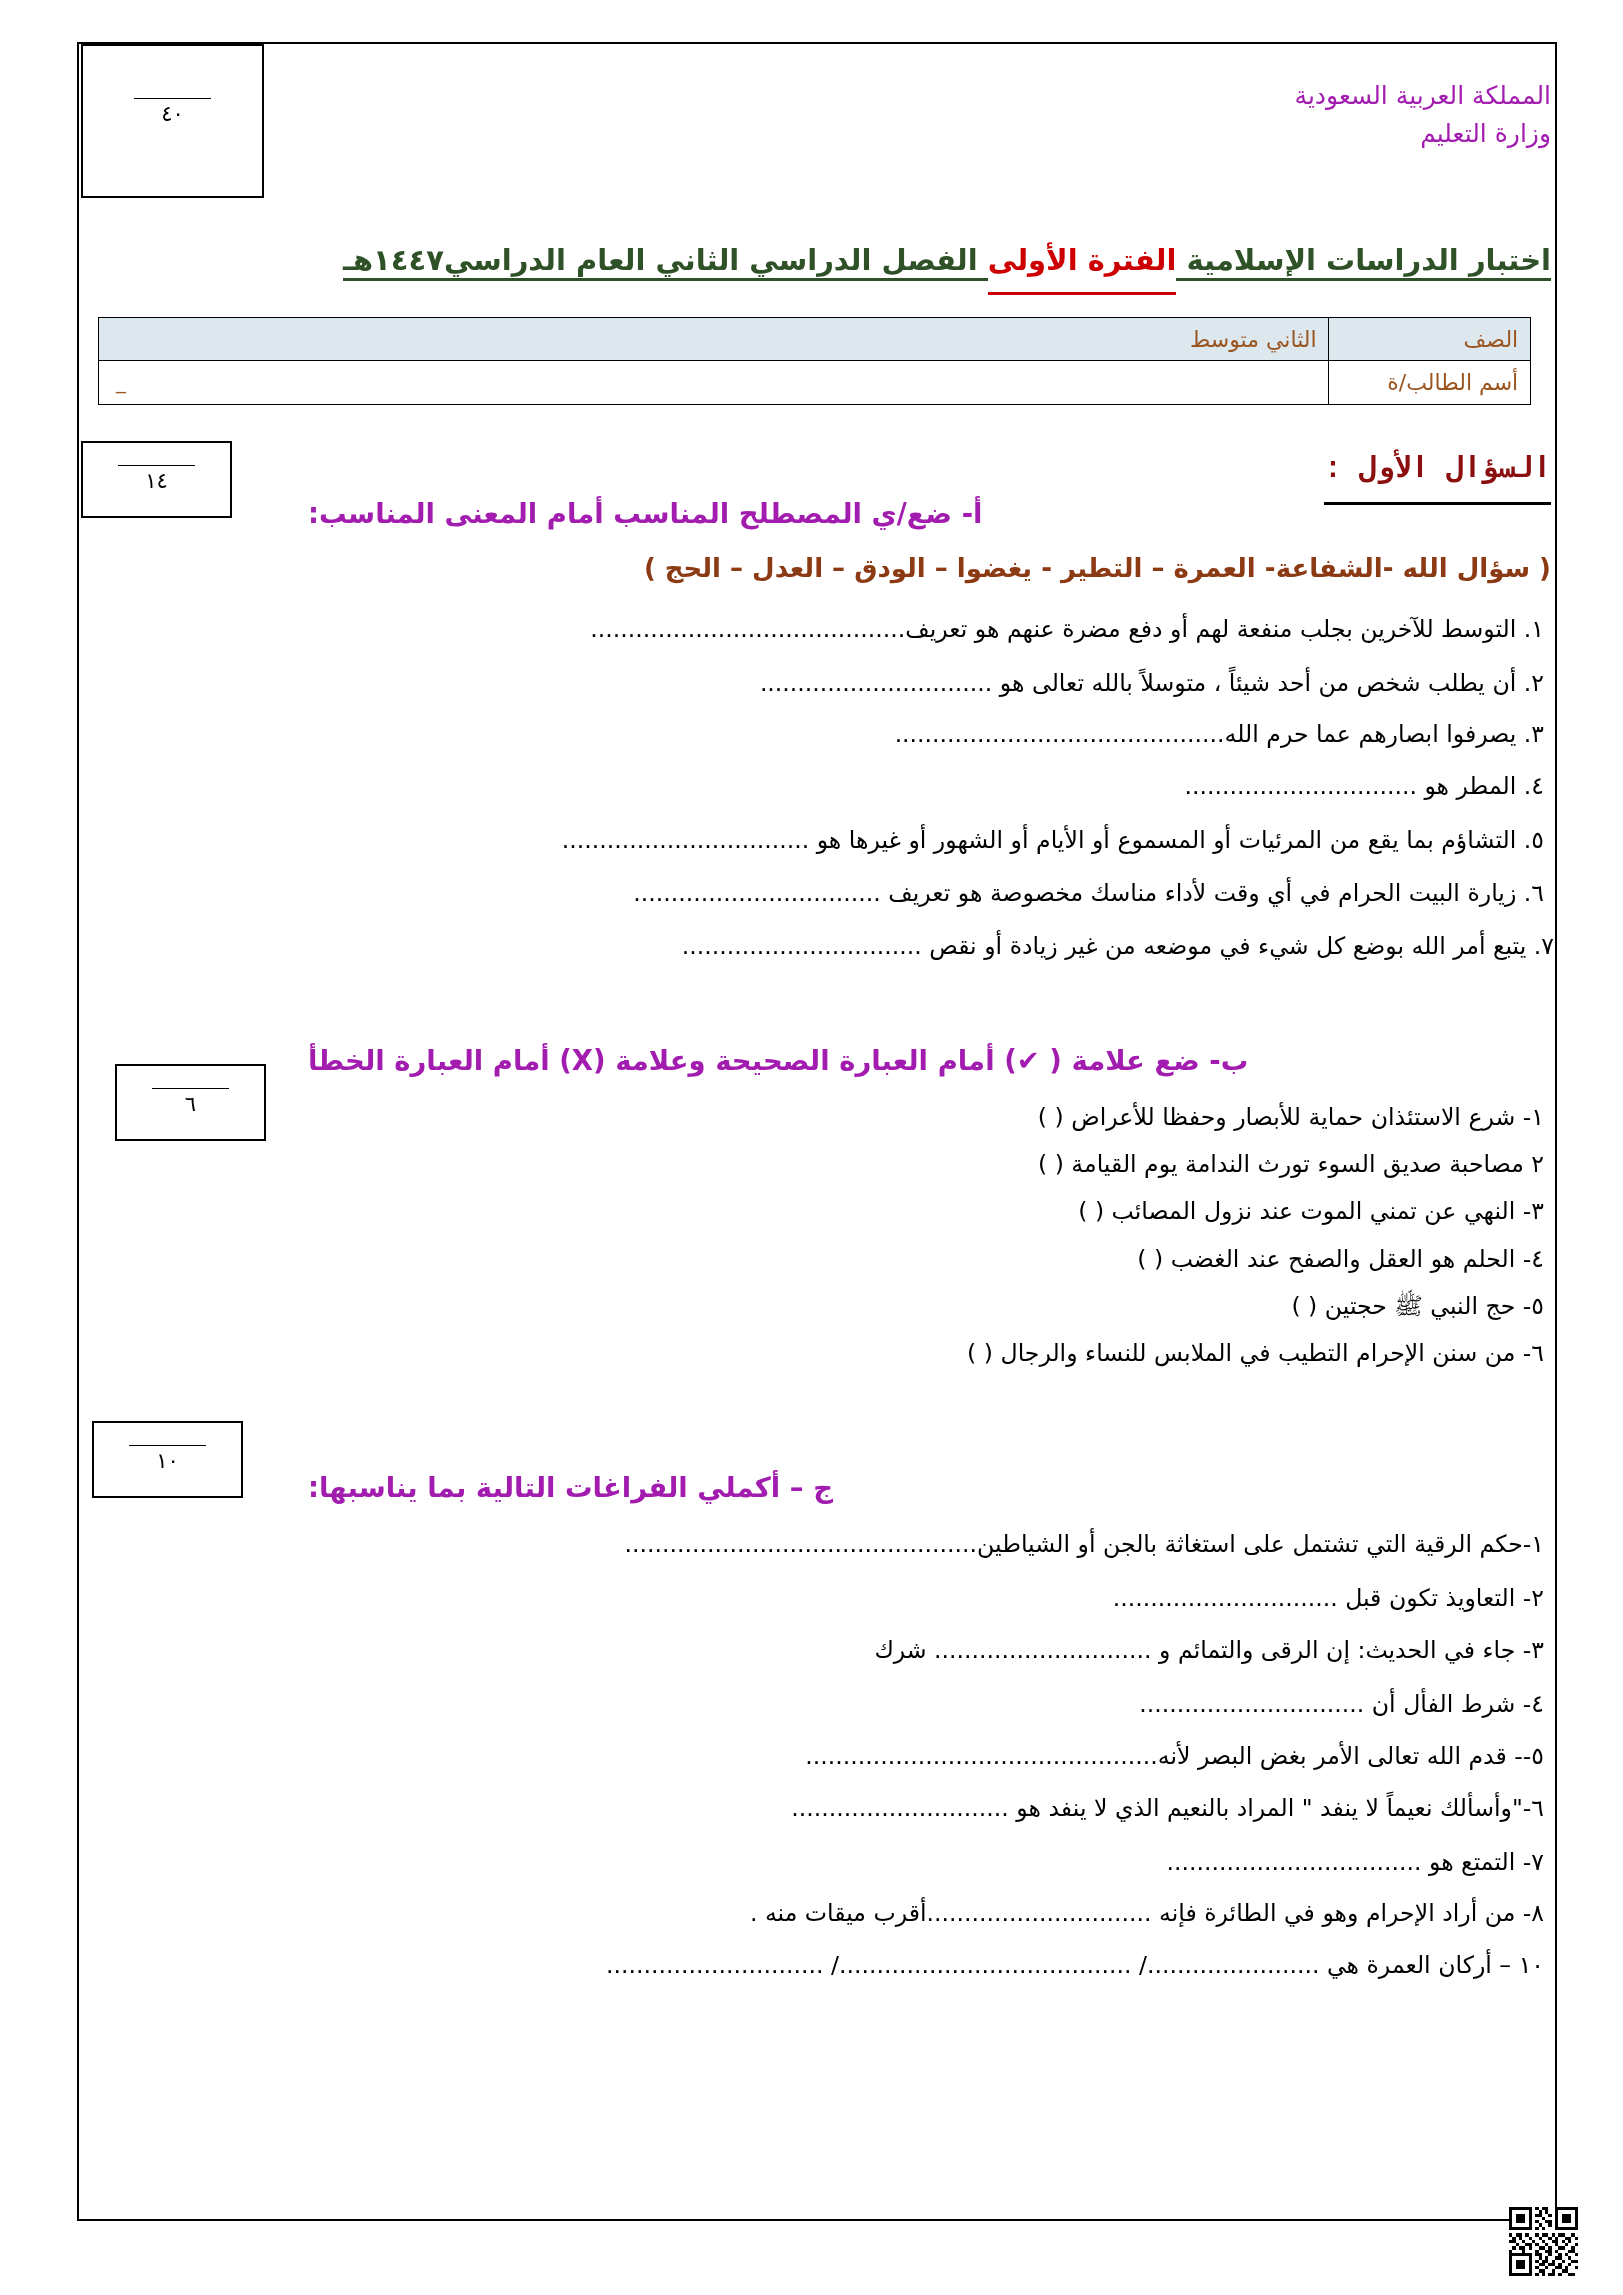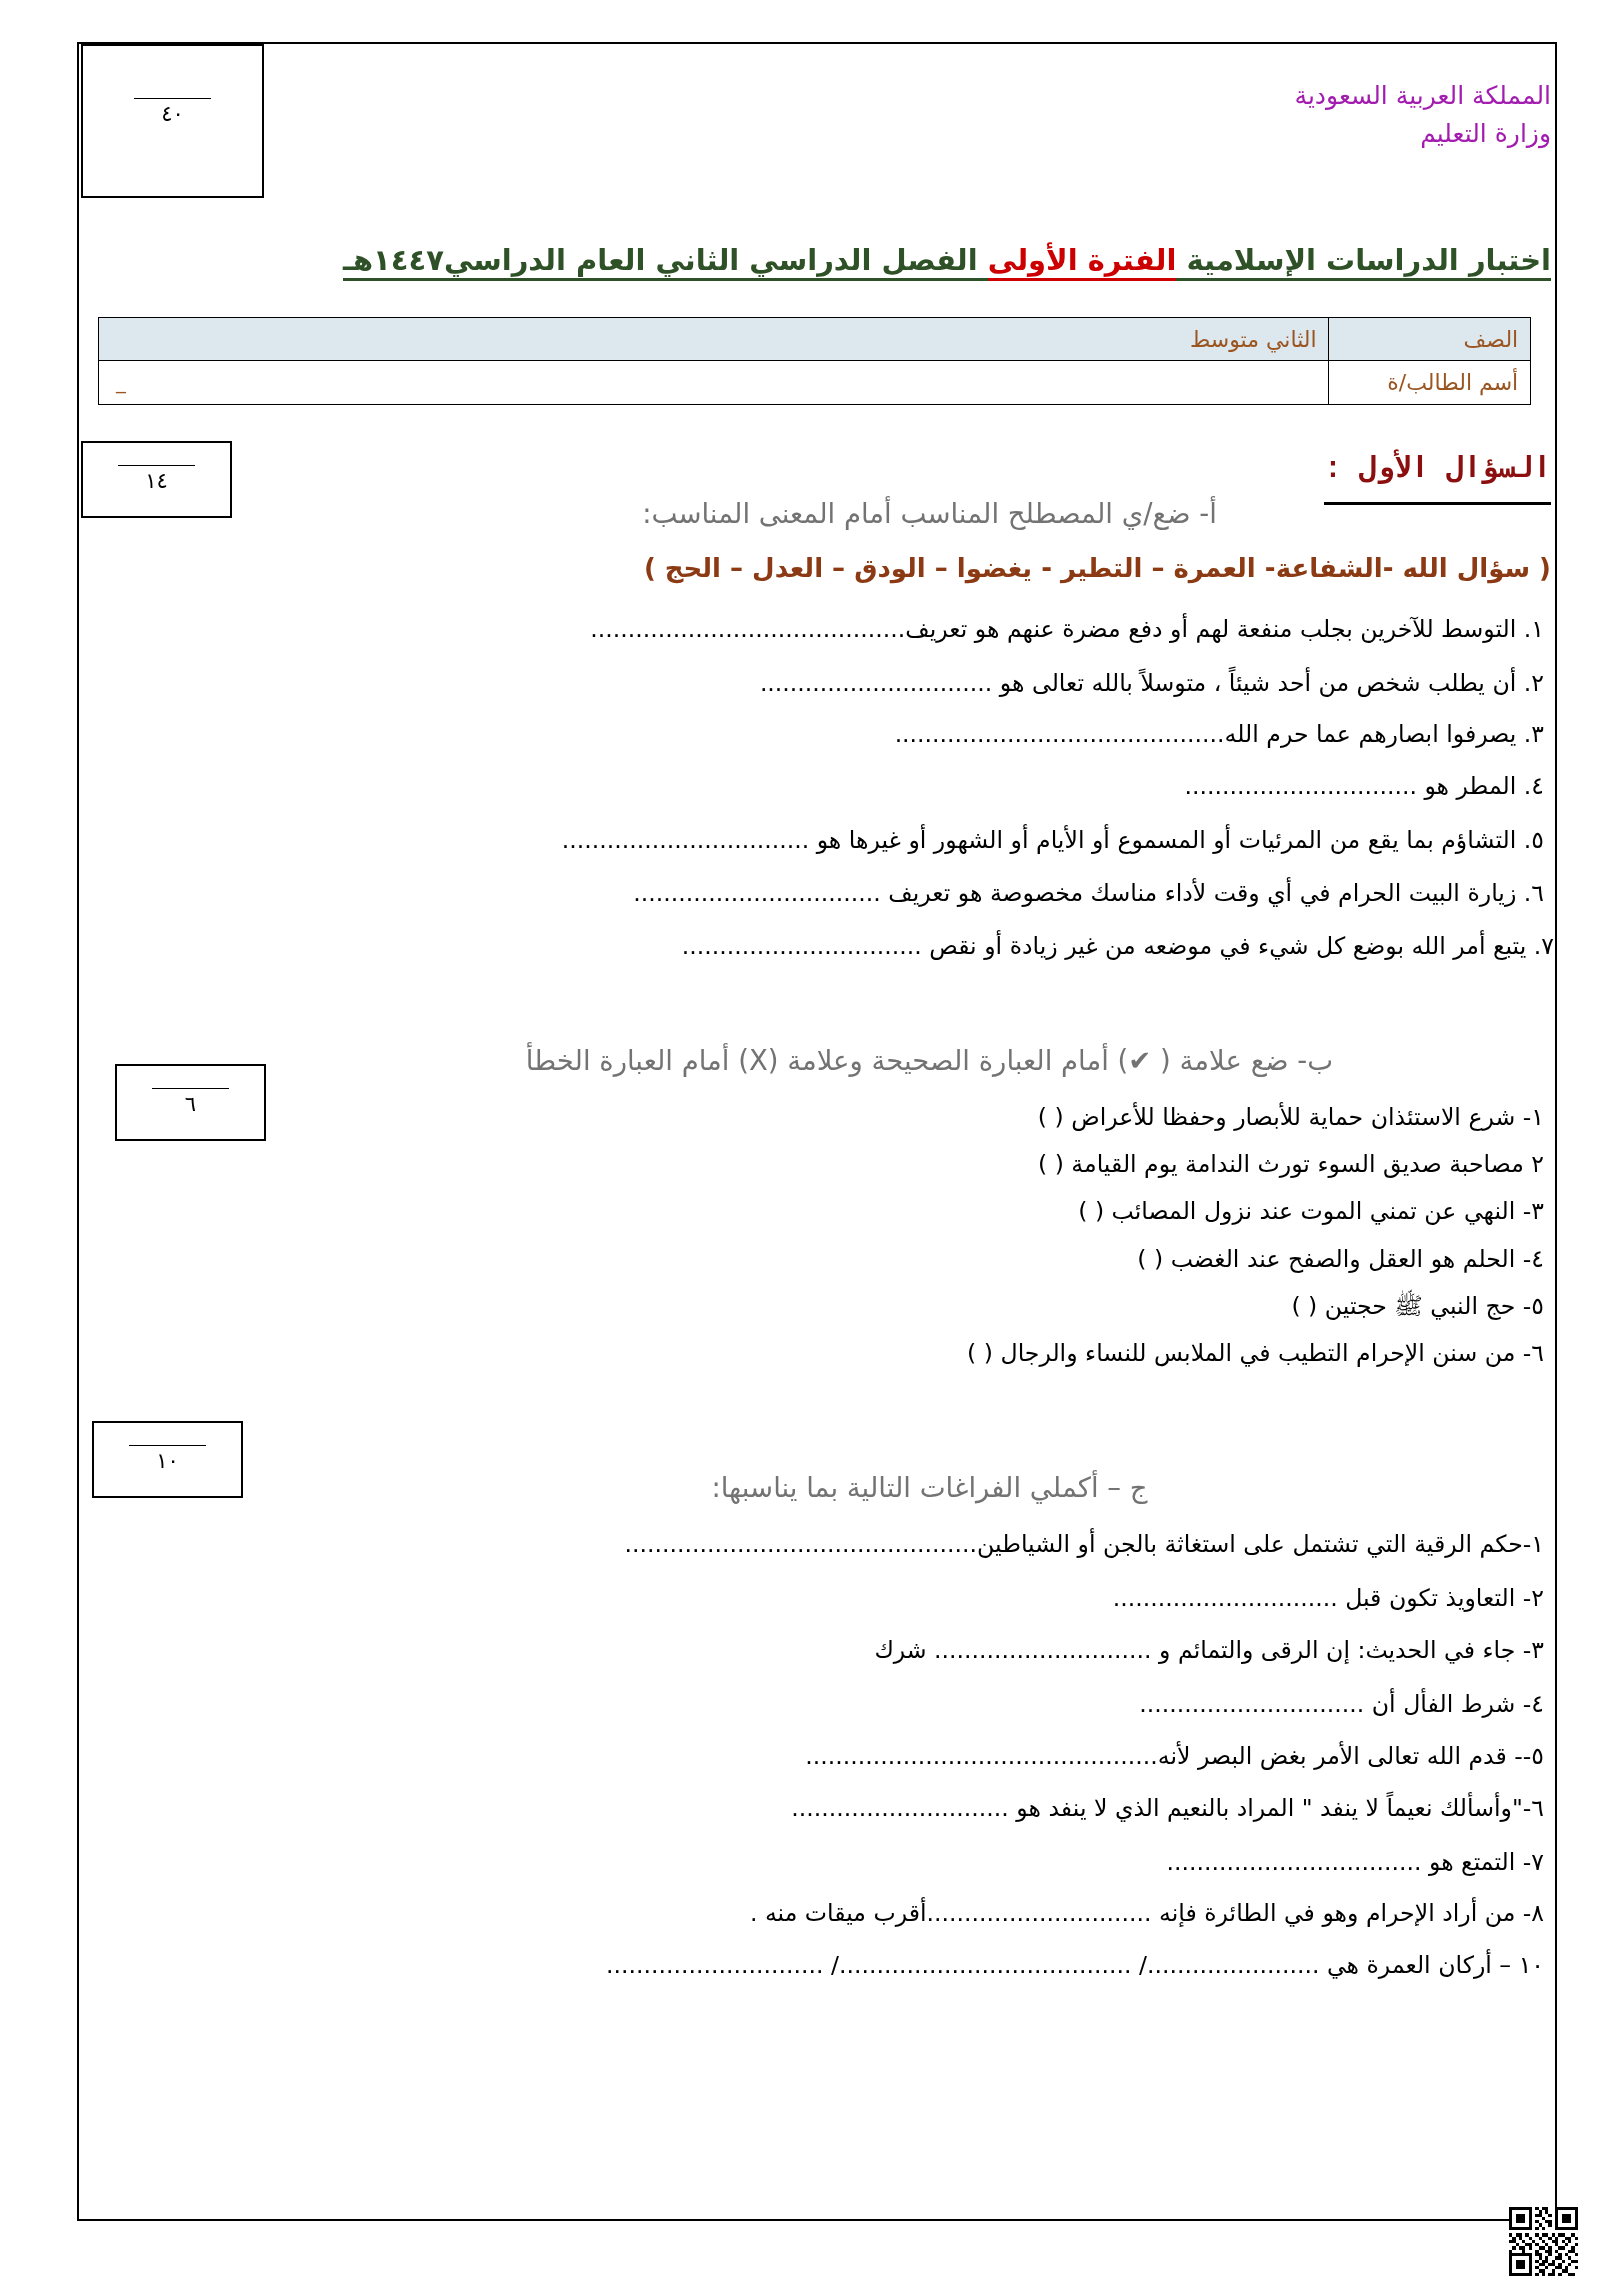--- a/index.html
+++ b/index.html
@@ -81,21 +81,21 @@
     right: 72px;
     top: 243px;
     width: 1184px;
     text-align: center;
     font-size: 29px;
     font-weight: bold;
     color: #2f5127;
     white-space: nowrap;
   }
   #exam-title .u { border-bottom: 3.3px solid #2f5127; padding-bottom: 1.3px; }
-  #exam-title .red { color: #cc0000; border-bottom: 3.3px solid #cc0000; padding-bottom: 1px; }
+  #exam-title .red { color: #cc0000; border-bottom: 3.3px solid #cc0000; padding-bottom: 15px; }
 
   
   #info-table {
     position: absolute;
     left: 98px;
     top: 317px;
     width: 1433px;
     border-collapse: collapse;
     table-layout: fixed;
   }
@@ -119,24 +119,24 @@
     text-align: right;
     font-size: 29px;
     font-weight: bold;
     color: #8b0f0f;
     white-space: nowrap;
   }
   .q-main .ul { border-bottom: 3.3px solid #000; padding-bottom: 16px; font-family: Liberation Mono, monospace; }
 
   .q-sub {
     position: absolute;
-    text-align: center;
+    text-align: left;
     font-size: 27.5px;
-    font-weight: normal;
-    color: #737373;
+    font-weight: bold;
+    color: #a21caf;
     white-space: nowrap;
   }
 
   .word-bank {
     position: absolute;
     text-align: right;
     font-size: 26px;
     font-weight: bold;
     color: #8b3a14;
     white-space: nowrap;

